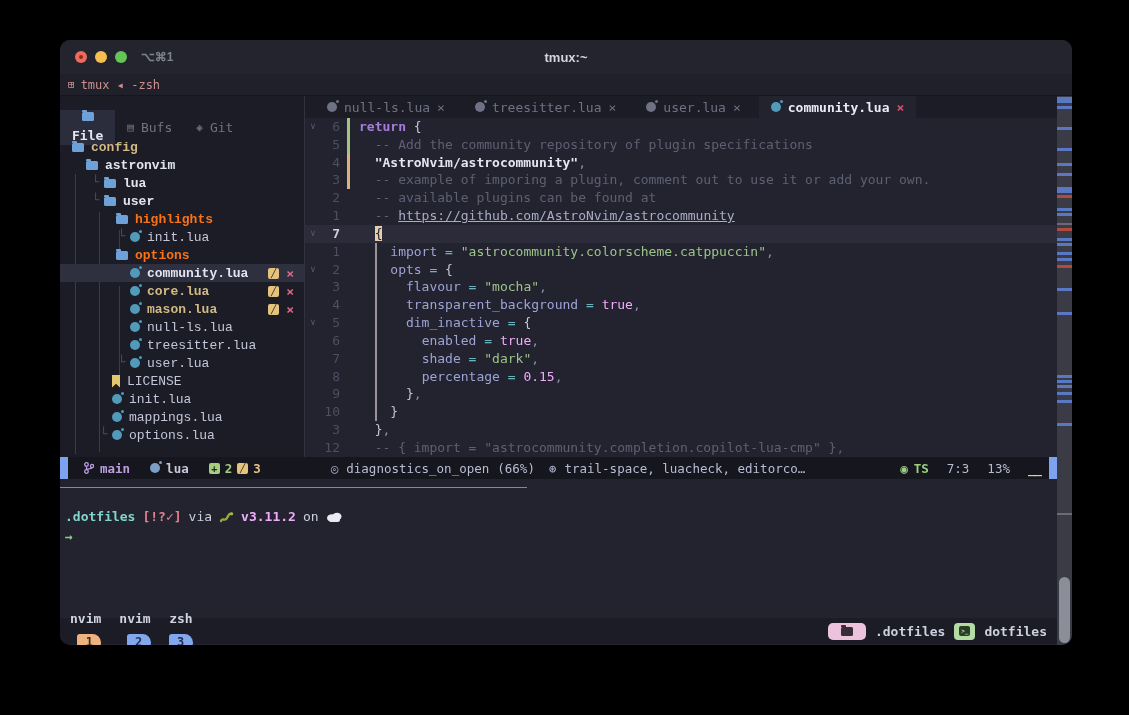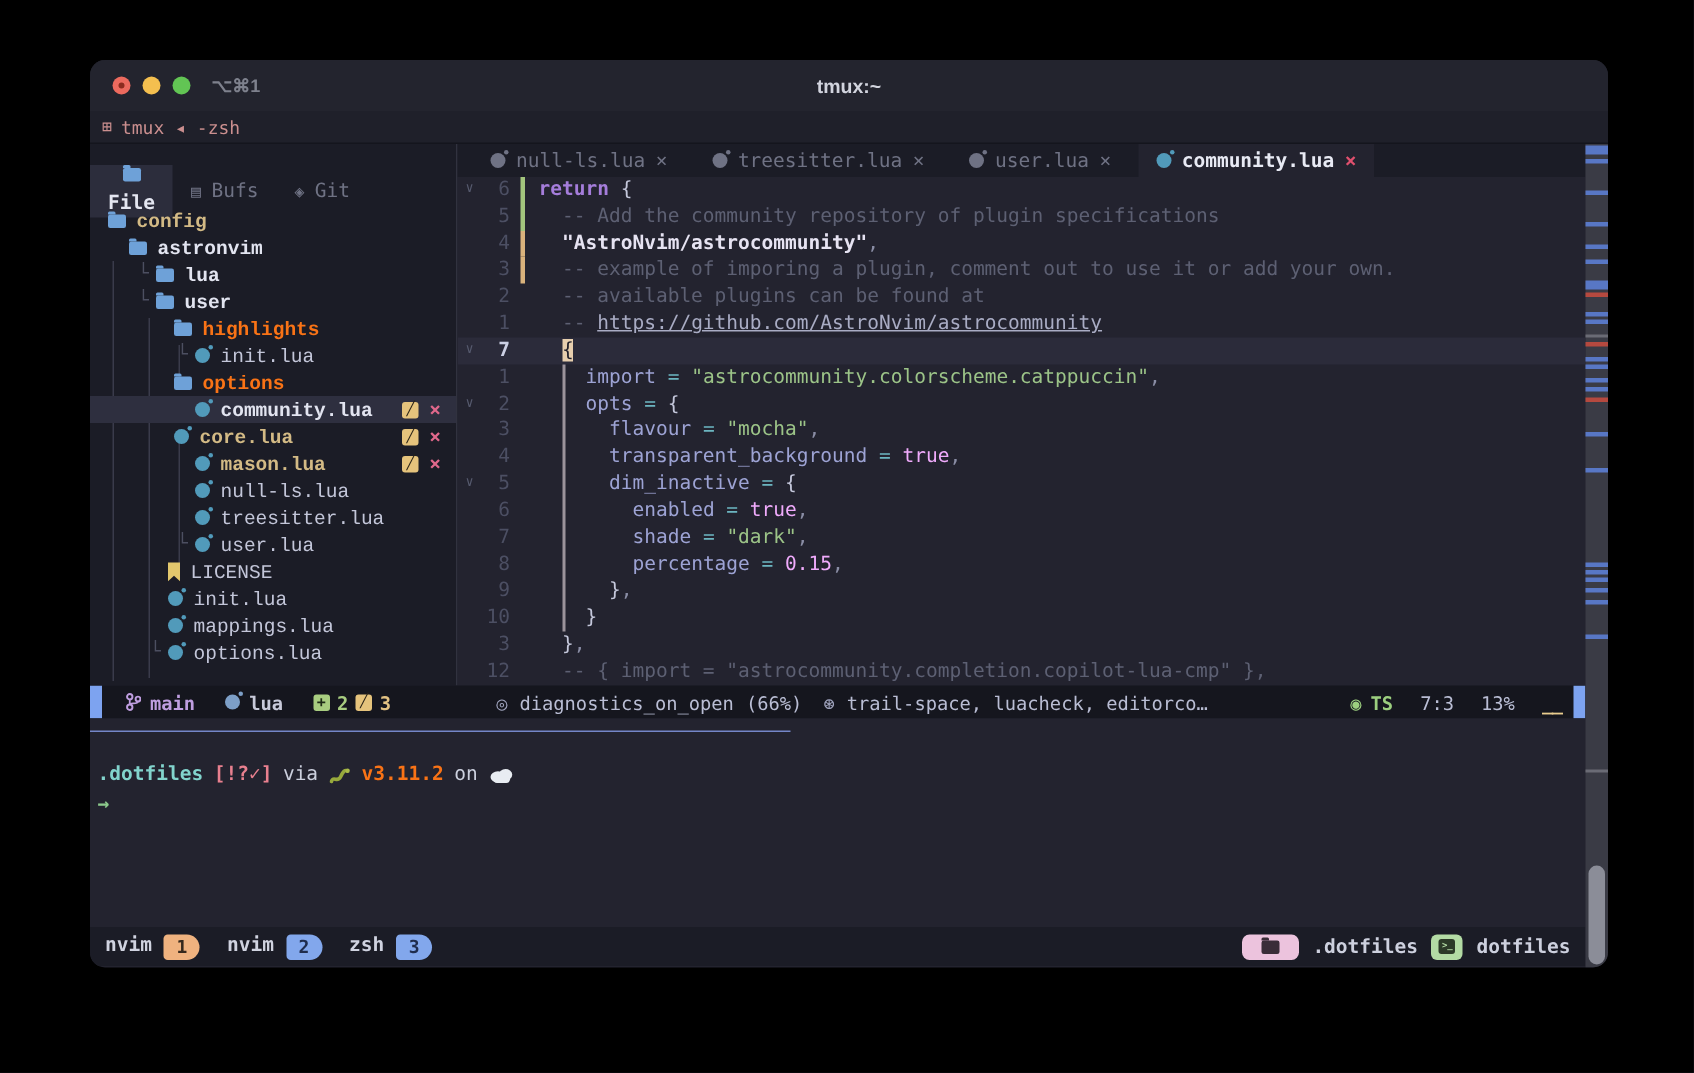--- a/index.html
+++ b/index.html
@@ -111,26 +111,26 @@
   .sl-ts { color:#9ccf7f; font-weight:bold; display:flex; gap:6px; align-items:center; }
   .sl-cursor { color:#e8cc8e; font-weight:bold; letter-spacing:-1px; }
   .dim-ico { color:#9fa3bd; }
 
   
   .shell { position:absolute; left:0; top:439px; right:15px; height:139px; background:#23232f; }
   .pane-border { position:absolute; left:0; top:8px; width:467px; height:1px; background:#7486c8; }
   .prompt { position:absolute; left:5px; top:30px; display:flex; align-items:center; gap:7px;
     font-weight:bold; font-size:13px; }
   .p-dir { color:#82d4cd; } .p-git { color:#e8808f; } .p-plain { color:#ccd0de; font-weight:normal; }
-  .p-py { color:#f97316; } .p-arrow { position:absolute; left:5px; top:50px; color:#8cc98c; font-weight:bold; }
+  .p-py { color:#f0abfc; } .p-arrow { position:absolute; left:5px; top:50px; color:#8cc98c; font-weight:bold; }
 
   
   .tmuxbar { position:absolute; left:0; top:578px; right:15px; height:26px; background:#1b1c26;
     display:flex; align-items:center; padding:0 10px; gap:18px; }
-  .twin { display:flex; align-items:flex-start; gap:8px; }
+  .twin { display:flex; align-items:flex-end; gap:8px;flex-direction:column; }
   .twname { color:#d0d3e0; font-weight:bold; }
   .twbadge { min-width:24px; height:17px; border-radius:3px 9px 9px 3px; text-align:center;
     line-height:17px; font-weight:bold; font-size:12px; padding:0 5px; }
   .b-act { background:#efb27f; color:#35281c; }
   .b-idle { background:#82a7ec; color:#1f2c4d; }
   .tright { margin-left:auto; display:flex; align-items:center; gap:9px; }
   .pill-pink { width:38px; height:17px; background:#ecc3dd; border-radius:5px; display:flex;
     align-items:center; justify-content:center; }
   .pill-green { width:21px; height:17px; background:#b3dba4; border-radius:4px; display:flex;
     align-items:center; justify-content:center; }
@@ -217,21 +217,21 @@
             <span class="tlabel t-blue">options</span>
           </div>
           <div class="trow sel" style="padding-left: 70px;">
             <span class="lua-icon"></span>
             <span class="tlabel t-bold">community.lua</span>
             <span class="tbadges">
               <span class="pencil-badge">╱</span>
               <span class="close-x">×</span>
             </span>
           </div>
-          <div class="trow" style="padding-left: 56px;">
+          <div class="trow" style="padding-left: 70px;">
             <span class="lua-icon"></span>
             <span class="tlabel t-tan">core.lua</span>
             <span class="tbadges">
               <span class="pencil-badge">╱</span>
               <span class="close-x">×</span>
             </span>
           </div>
           <div class="trow" style="padding-left: 70px;">
             <span class="lua-icon"></span>
             <span class="tlabel t-tan">mason.lua</span>

